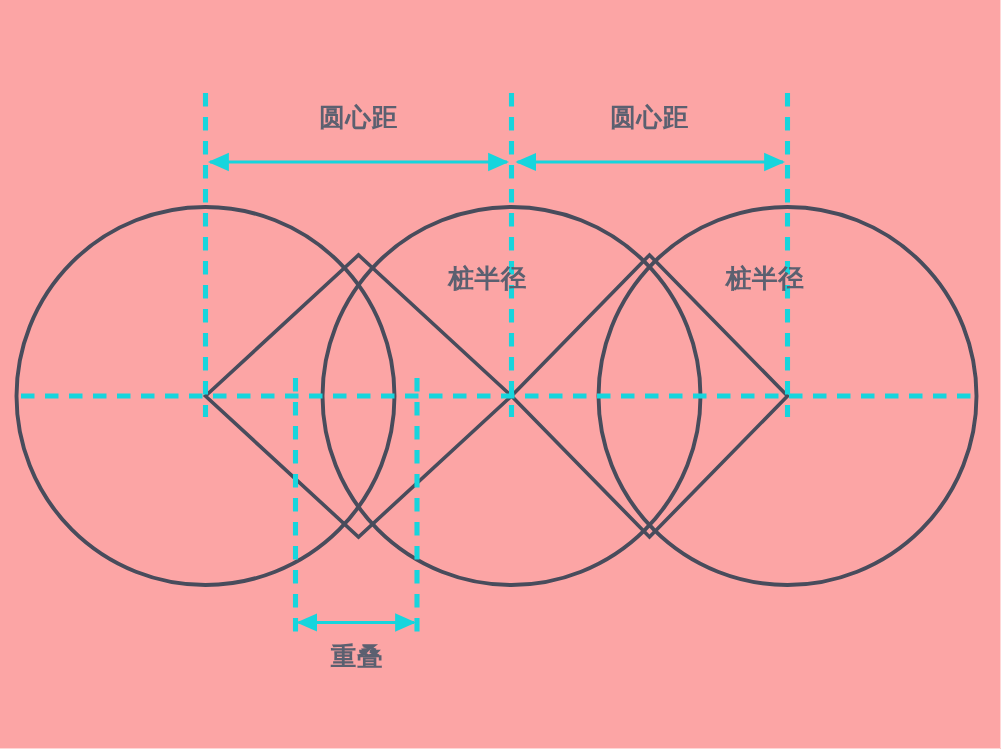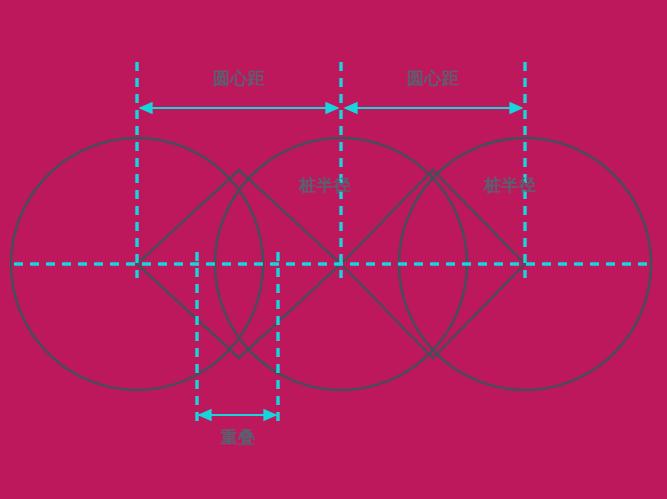--- a/index.html
+++ b/index.html
@@ -11,21 +11,21 @@
   body {
     width: 667px;
     height: 499px;
     overflow: hidden;
     font-family: "DejaVu Sans", "Liberation Sans", sans-serif;
   }
   #diagram-root {
     position: relative;
     width: 667px;
     height: 499px;
-    background: #be185d;
+    background: #fca5a5;
   }
   #diagram-svg {
     position: absolute;
     top: 0;
     left: 0;
     width: 667px;
     height: 499px;
     display: block;
   }
   .dim-label {

